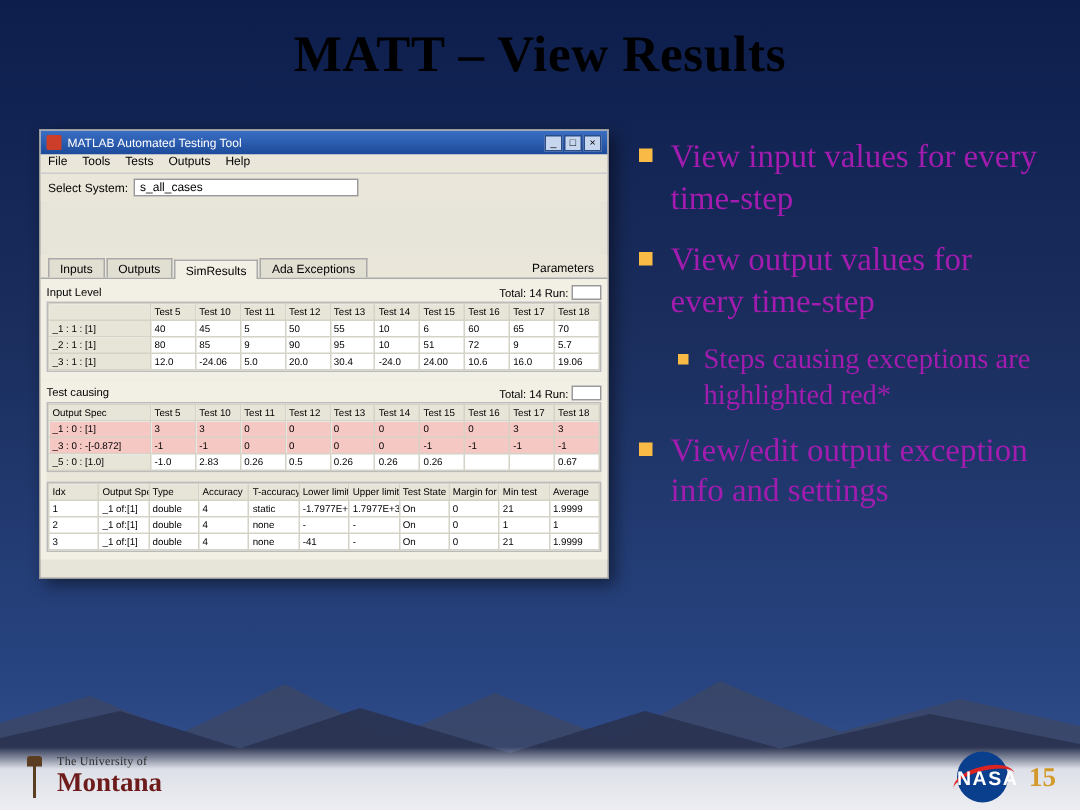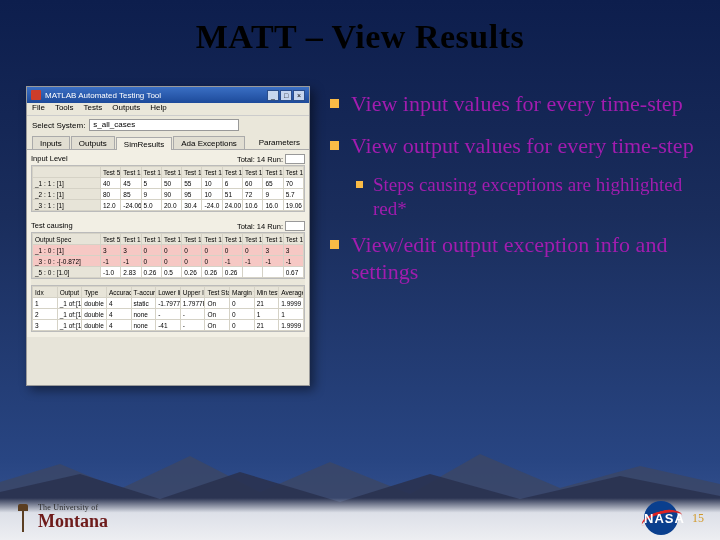--- a/index.html
+++ b/index.html
@@ -17,21 +17,21 @@
     color: #000;
     padding: 18px 0 8px 0;
     letter-spacing: 0.5px;
   }
   .content-row {
     display: flex;
     padding: 22px 20px 0 26px;
     gap: 18px;
   }
   .screenshot {
-    width: 284px;
+    width: 380px;
     height: 300px;
     background: #e7e4d9;
     border: 1px solid #9a9a9a;
     box-shadow: 4px 4px 10px rgba(0,0,0,0.45);
     font-family: Tahoma, Arial, sans-serif;
     font-size: 7px;
     color: #000;
     position: relative;
     overflow: hidden;
   }
@@ -43,21 +43,21 @@
     padding: 0 4px;
     color: #fff;
     font-size: 8px;
   }
   .titlebar .tb-icon { width:10px; height:10px; background:#cc3d2a; margin-right:4px; border-radius:1px;}
   .titlebar .ctrls { margin-left:auto; display:flex; gap:1px;}
   .titlebar .ctrls span { width:12px; height:11px; background:#c6d6ee; border:1px solid #2a4d8a; font-size:7px; text-align:center; line-height:9px; color:#000;}
   .menubar { height:13px; background:#eae7da; display:flex; gap:10px; padding:0 5px; font-size:8px; border-bottom:1px solid #ccc;}
   .sysrow { display:flex; align-items:center; gap:4px; padding:3px 5px; background:#eae7da; font-size:8px;}
   .sysrow .sel { flex:0 0 150px; height:12px; background:#fff; border:1px solid #999; padding:0 3px;}
-  .tabstrip { display:flex; background:#eae7da; padding:2px 5px 0 5px; gap:0; font-size:8px; align-items:flex-end; border-bottom:1px solid #aaa;}
+  .tabstrip { display:flex; background:#eae7da; padding:2px 5px 0 5px; gap:0; font-size:8px; align-items:flex-end; border-bottom:1px solid #aaa;margin-top:36px;}
   .tabstrip .tab { padding:2px 7px 1px 7px; border:1px solid #aaa; border-bottom:none; background:#e1ded2; margin-right:1px;}
   .tabstrip .tab.active { background:#f2efe4; position:relative; top:1px;}
   .tabstrip .param { margin-left:auto; padding:2px 4px;}
   .panel { background:#f2efe4; padding:3px 4px 5px 4px; }
   .panel-hdr { display:flex; font-size:7.5px; padding:1px 0; }
   .panel-hdr .lbl { width:68px; }
   .panel-hdr .runbox { margin-left:auto; display:flex; gap:2px; align-items:center;}
   .panel-hdr .runbox input { width:20px; height:10px; border:1px solid #999; background:#fff;}
   .grid { border:1px solid #bbb; background:#fff; }
   .grid table { border-collapse:collapse; width:100%; table-layout:fixed;}
@@ -97,21 +97,21 @@
   .um-lamp .cap { position:absolute; left:4px; top:0; width:10px; height:7px; background:#5b3e21; border-radius:2px 2px 0 0;}
   .um-text { color:#2b2b2b; line-height:1; }
   .um-text .l1 { font-size:8px; letter-spacing:0.2px;}
   .um-text .l2 { font-family: 'Brush Script MT', cursive; font-size:18px; font-weight:bold; color:#6e1b1b;}
   .nasa {
     margin-left:auto; width:42px; height:34px; position:relative;
   }
   .nasa .circ { width:34px; height:34px; background:#0a3f8e; border-radius:50%; position:absolute; left:4px; top:0;}
   .nasa .sw { position:absolute; left:0; top:10px; width:42px; height:10px; border-top:3px solid #d22; border-radius:50% 50% 0 0 / 100% 100% 0 0; transform:rotate(-14deg);}
   .nasa .txt { position:absolute; left:4px; top:10px; width:34px; text-align:center; color:#fff; font-family:Arial; font-weight:bold; font-size:13px; letter-spacing:1px;}
-  .pagenum { color:#d29a2a; font-size:12px; font-weight:normal; padding:0 2px 0 10px;}
+  .pagenum { color:#d29a2a; font-size:18px; font-weight:bold; padding:0 2px 0 10px;}
 </style>
 </head>
 <body>
 
 <h1 class="slide-title">MATT – View Results</h1>
 
 <div class="content-row">
 
   <div class="screenshot">
     <div class="titlebar">

